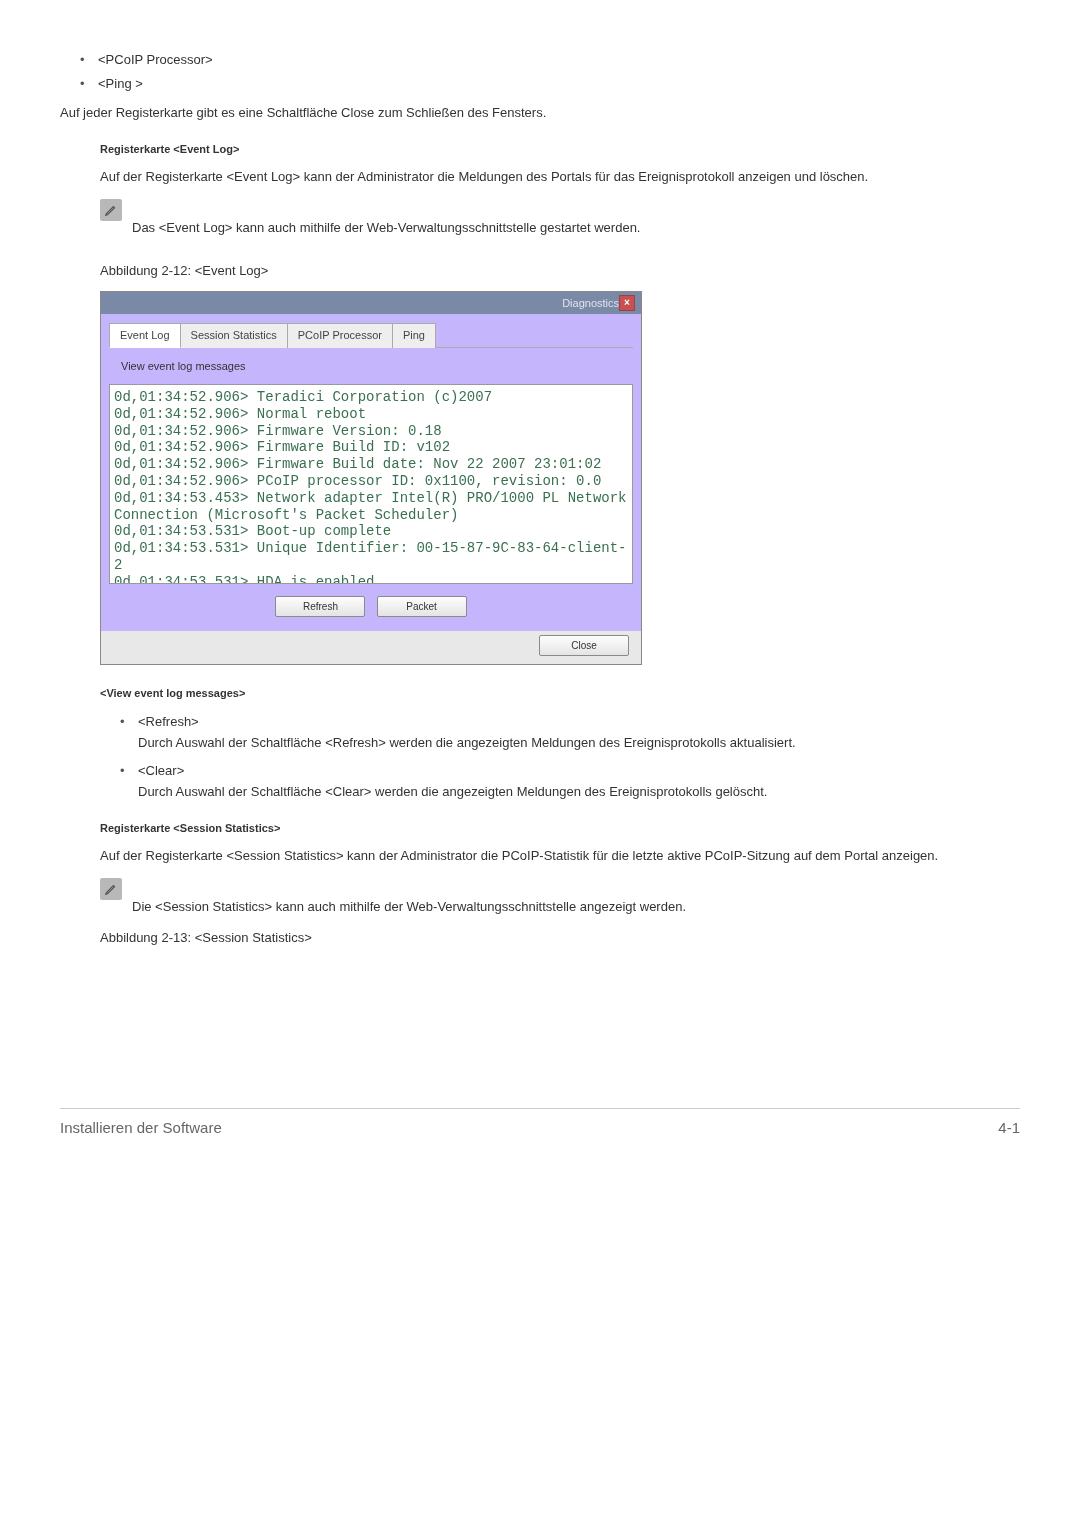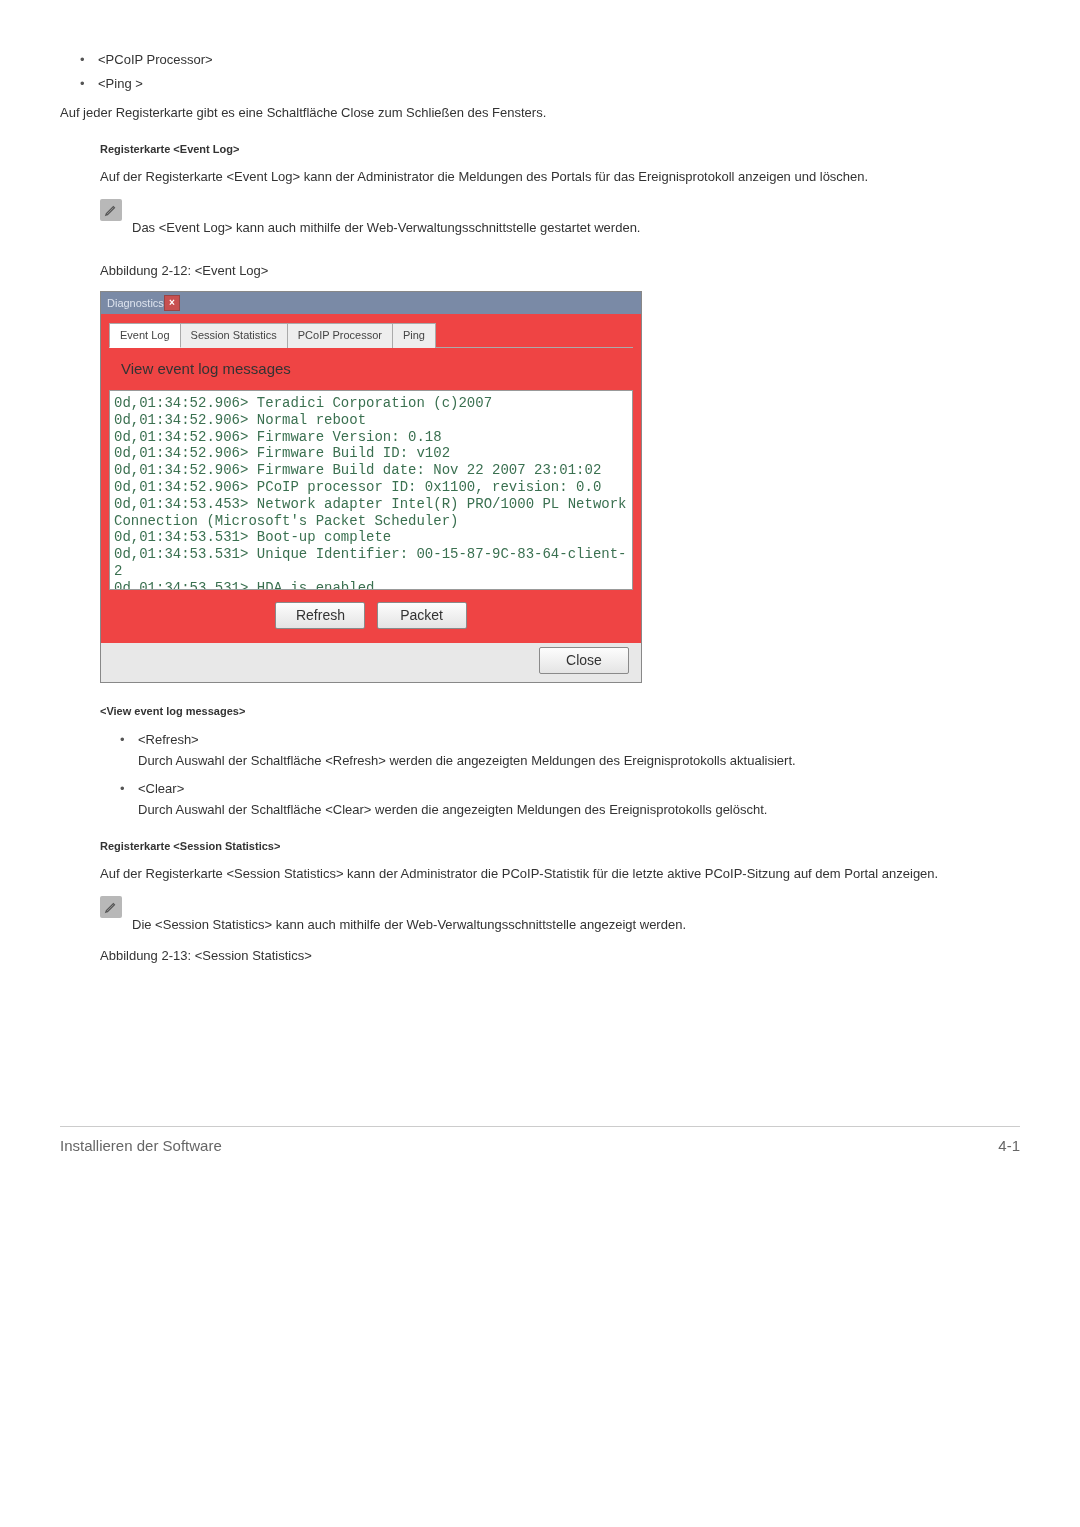--- a/index.html
+++ b/index.html
@@ -74,40 +74,40 @@
       background: #e8e8e8;
       font-family: Tahoma, Arial, sans-serif;
       font-size: 11px;
       margin: 8px 0 20px 40px;
     }
     .dialog-titlebar {
       background: #7a8aa6;
       color: #dde3ee;
       padding: 3px 6px;
       display: flex;
-      justify-content: flex-start;
+      justify-content: flex-end;
       align-items: center;
       font-size: 11px;
     }
     .dialog-close {
       width: 14px;
       height: 14px;
       background: #c85050;
       color: #fff;
       display: flex;
       align-items: center;
       justify-content: center;
       font-size: 10px;
       font-weight: bold;
       border: 1px solid #944;
       line-height: 1;
     }
     .dialog-body {
       padding: 8px;
-      background: #ef4444;
+      background: #c4b5fd;
     }
     .tab-strip {
       display: flex;
       border-bottom: 1px solid #aaa;
       margin-bottom: 10px;
     }
     .tab {
       padding: 3px 10px;
       background: #eee;
       border: 1px solid #aaa;
@@ -119,21 +119,21 @@
       top: 1px;
     }
     .tab.active {
       background: #fff;
       border-bottom: 1px solid #fff;
       z-index: 2;
     }
     .panel-label {
       margin: 10px 0 10px 12px;
       color: #333;
-      font-size: 15px;
+      font-size: 11px;
     }
     .log-box {
       background: #fff;
       border: 1px solid #999;
       padding: 4px;
       height: 190px;
       overflow: hidden;
       font-family: "Courier New", monospace;
       font-size: 14px;
       line-height: 1.2;
@@ -144,21 +144,21 @@
       text-align: center;
       margin: 12px 0 6px 0;
     }
     .btn {
       display: inline-block;
       min-width: 60px;
       padding: 2px 14px;
       background: linear-gradient(#fdfdfd, #e4e4e4);
       border: 1px solid #8a8a8a;
       border-radius: 2px;
-      font-size: 14px;
+      font-size: 10px;
       color: #333;
       margin: 0 4px;
       text-align: center;
     }
     .dialog-footer {
       text-align: right;
       padding: 4px 8px 8px 8px;
     }
     .sub-desc {
       margin: 2px 0 8px 36px;

